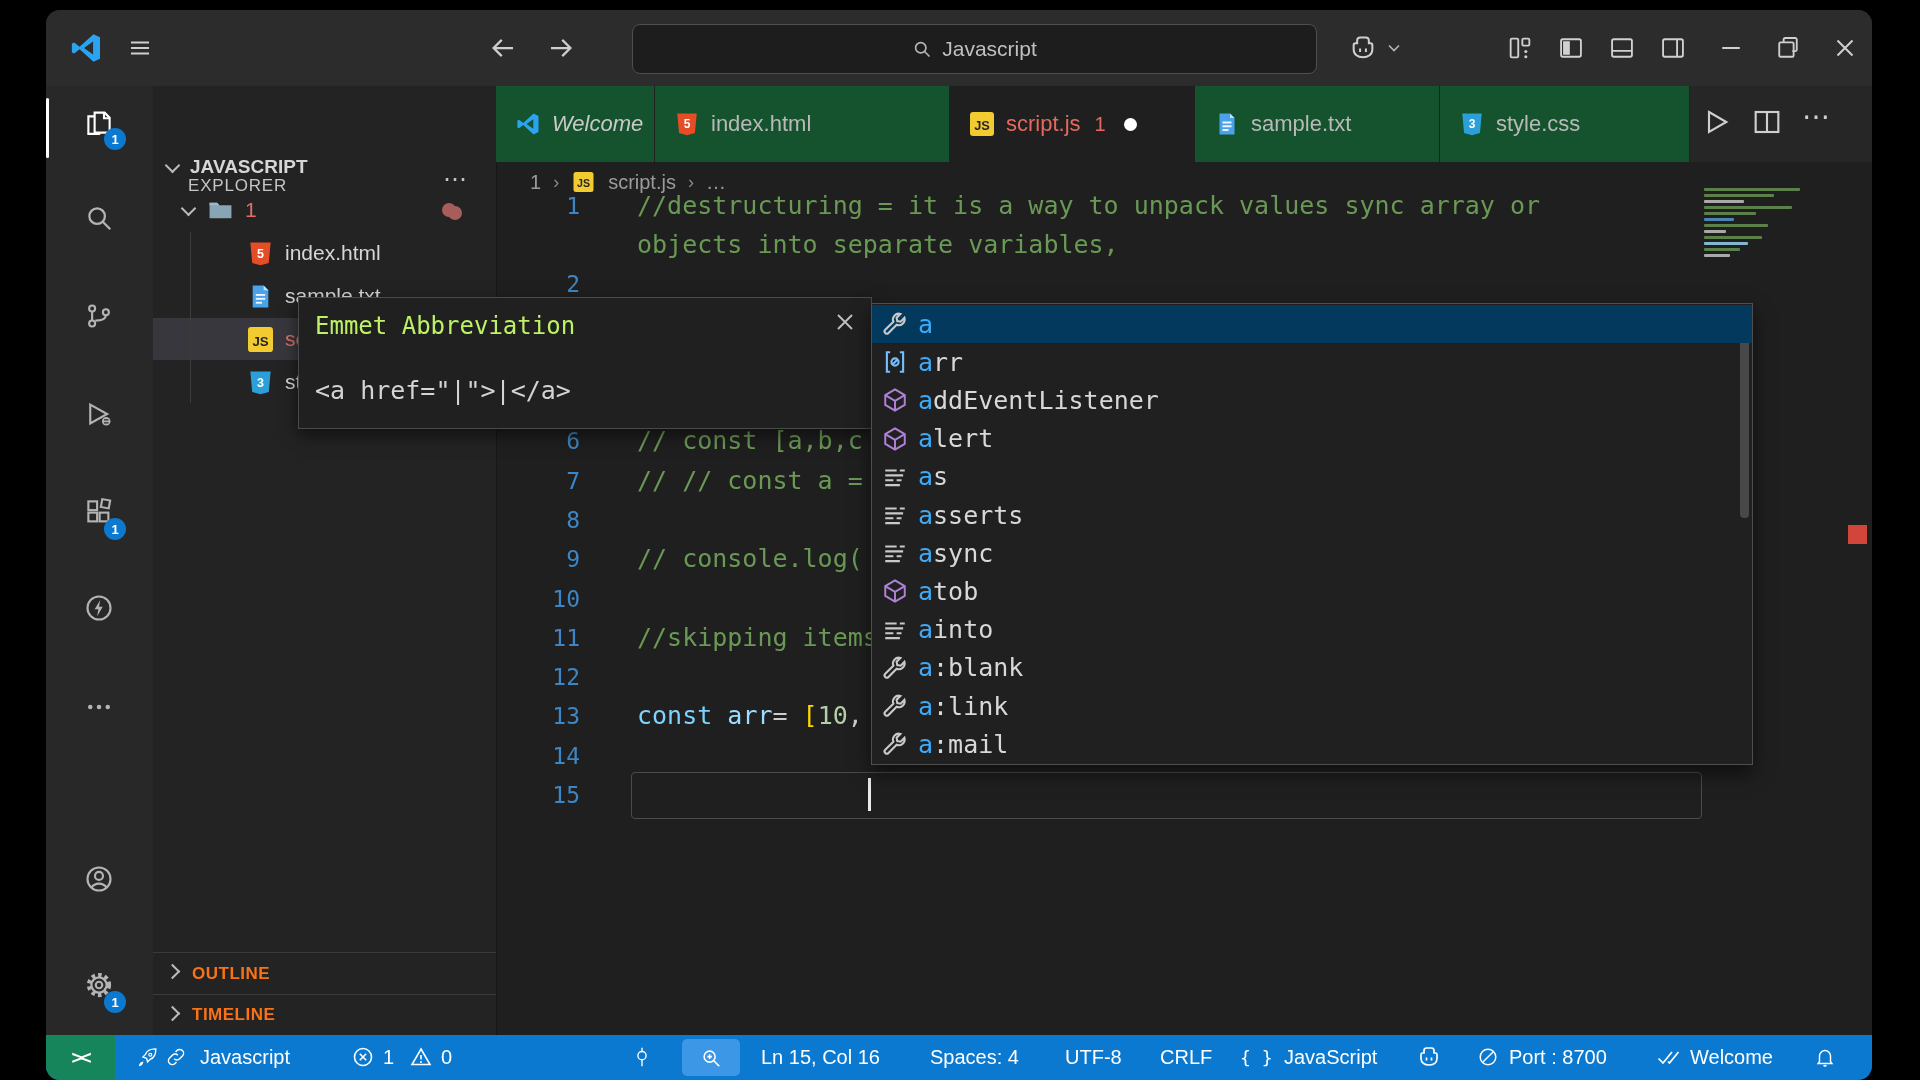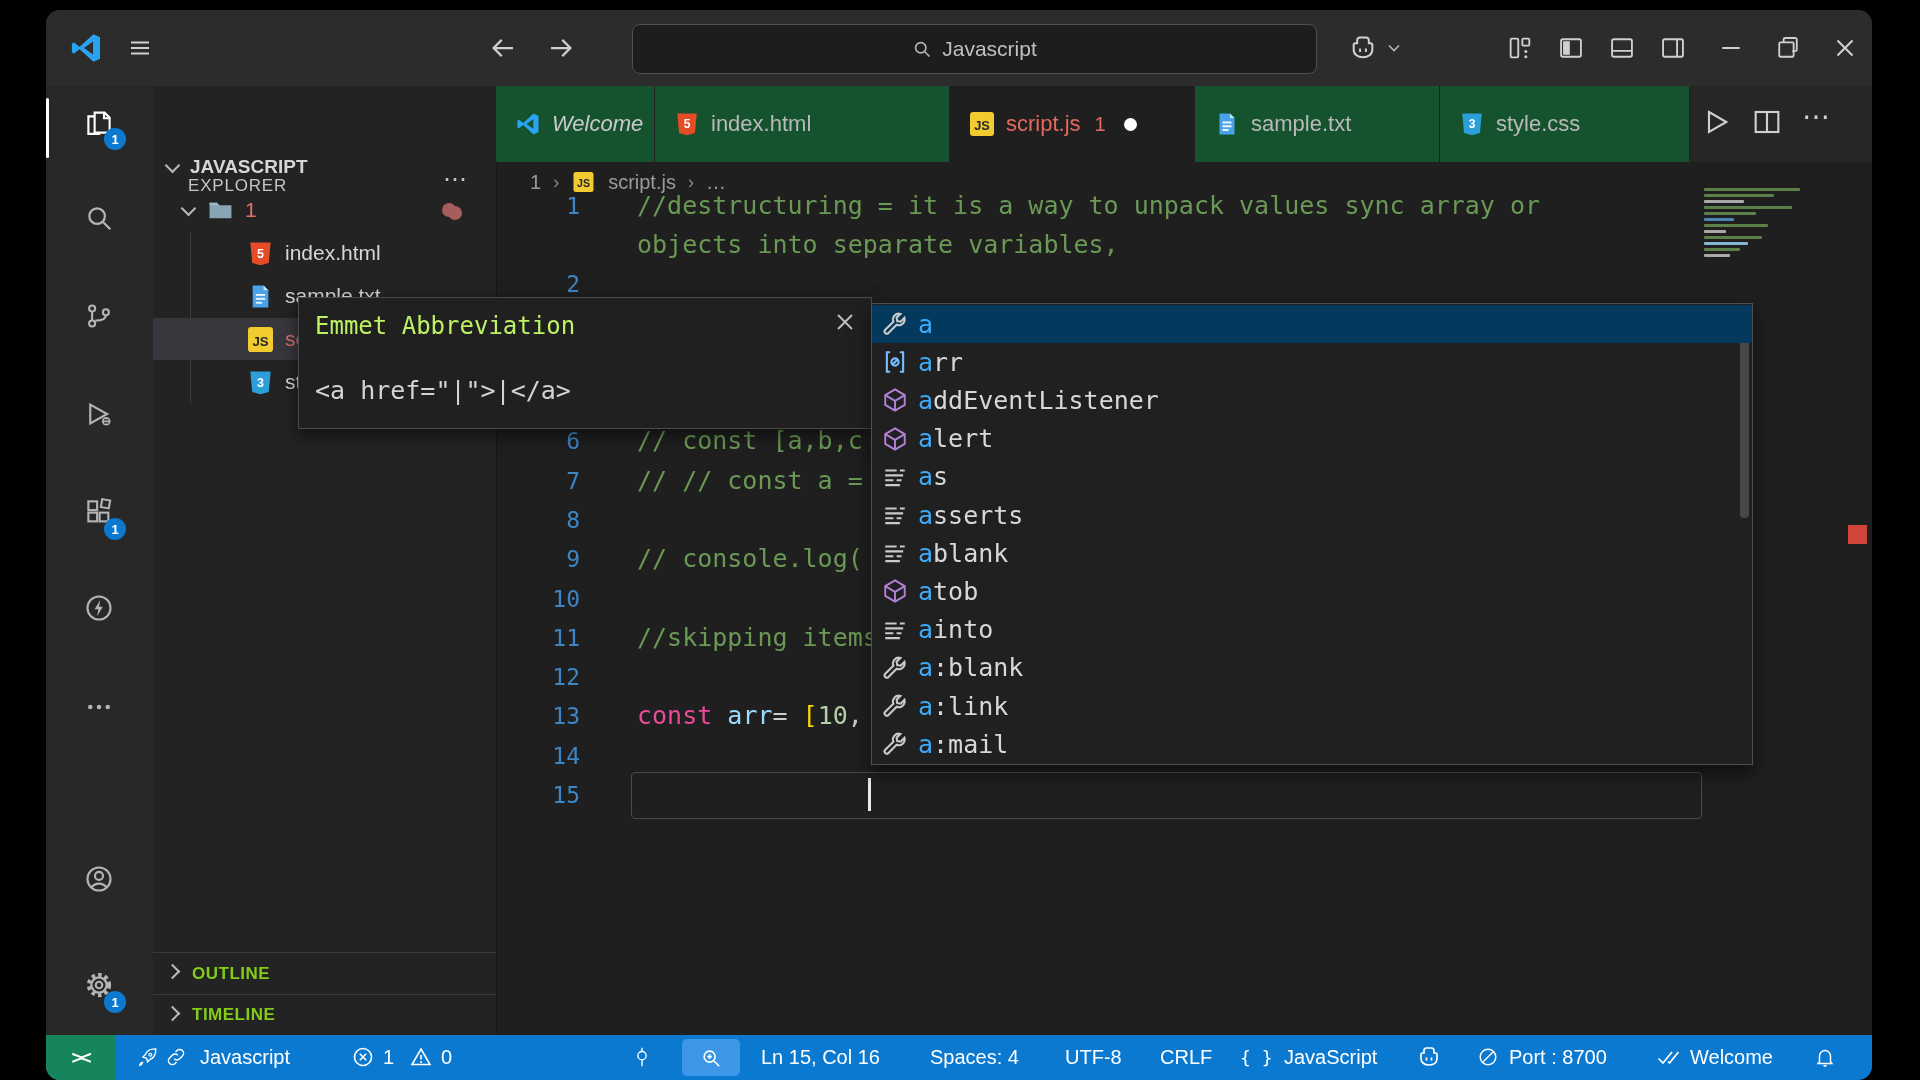--- a/index.html
+++ b/index.html
@@ -44,21 +44,21 @@
   .chev{width:9px;height:9px;border-right:2px solid #bbb;border-bottom:2px solid #bbb;
         display:inline-block;transform:rotate(45deg);margin-top:-4px}
   .chev.r{transform:rotate(-45deg)}
   .tlabel{font-size:21px;color:#d6d6d6;margin-left:12px;white-space:nowrap}
   .tlabel.red{color:#de6f67}
   .tico{width:25px;height:25px;flex:0 0 25px}
   #guide{position:absolute;left:37px;top:146px;width:1px;height:171px;background:#3c3c3c}
   .dotmod{position:absolute;width:14px;height:14px;border-radius:50%;background:#a85d5d}
   .section{position:absolute;left:0;width:343px;height:42px;border-top:1px solid #3a3a3a;
            display:flex;align-items:center;gap:14px;padding-left:14px;box-sizing:border-box;
-           font-size:17px;font-weight:bold;letter-spacing:.5px;color:#84cc16;cursor:pointer}
+           font-size:17px;font-weight:bold;letter-spacing:.5px;color:#f97316;cursor:pointer}
 
   
   #tabstrip{position:absolute;left:450px;top:76px;width:1376px;height:76px;background:#262626}
   .tab{position:absolute;top:0;height:76px;display:flex;align-items:center;gap:12px;
        padding:0 20px;box-sizing:border-box;background:#14532d;border-right:1px solid #212121;
        font-size:22px;color:#b9b9b9;cursor:pointer;white-space:nowrap}
   .tab.active{background:#1f1f1f;border-right:none}
   .tab .tico{width:24px;height:24px;flex:0 0 24px}
   .tab .lbl.italic{font-style:italic;color:#c9c9c9}
   .tab .lbl.red{color:#e4695e}
@@ -70,21 +70,21 @@
   #breadcrumb{position:absolute;left:484px;top:156px;height:32px;display:flex;align-items:center;
               gap:12px;font-size:20px;color:#9b9b9b}
   #breadcrumb .sep{font-size:18px;color:#8a8a8a}
   #breadcrumb .tico{width:20px;height:20px}
 
   
   .code-row{position:absolute;left:450px;width:1330px;height:40px;font-family:"DejaVu Sans Mono",monospace;
             font-size:25px;line-height:40px;white-space:pre}
   .gut{position:absolute;left:0;top:0;width:84px;text-align:right;color:#3d85c4;font-size:23px}
   .ctext{position:absolute;left:141px;top:0}
-  .cm{color:#6a9955}.kw{color:#ec4899}.vr{color:#9cdcfe}.pn{color:#cccccc}
+  .cm{color:#6a9955}.kw{color:#7dd3fc}.vr{color:#9cdcfe}.pn{color:#cccccc}
   .br{color:#ffd700}.nm{color:#b5cea8}
   .sq{color:#cccccc;text-decoration:underline;text-decoration-style:wavy;
       text-decoration-color:#d1453b;text-decoration-thickness:2px;text-underline-offset:7px}
   #curline{position:absolute;left:585px;top:762px;width:1069px;height:45px;
            border:1px solid #4a4a50;border-radius:4px}
   #cursor{position:absolute;left:822px;top:768px;width:2.5px;height:33px;background:#eaeaea}
   .bpdot{position:absolute;width:14px;height:14px;border-radius:50%;background:#a85d5d}
 
   
   #minimap{position:absolute;left:1654px;top:174px;width:124px;height:86px}
@@ -590,21 +590,21 @@
       </div>
       <div class="sgrow" style="top: 230.2px;">
         <span class="icn sico">
           <svg viewBox="0 0 16 16">
             <g stroke="#c9c9c9" stroke-width="1.3">
               <path d="M2 4h7M11 4h3M2 7h11M2 10h5M9 10h3M2 13h9"></path>
             </g>
           </svg>
         </span>
         <span class="match">a</span>
-        <span class="rest">blank</span>
+        <span class="rest">sync</span>
       </div>
       <div class="sgrow" style="top: 268.4px;">
         <span class="icn sico">
           <svg viewBox="0 0 16 16">
             <g fill="none" stroke="#b180d7" stroke-width="1.2">
               <path d="M8 1.5 14 5v6L8 14.5 2 11V5z"></path>
               <path d="M2 5l6 3.5L14 5M8 8.5v6"></path>
             </g>
           </svg>
         </span>

